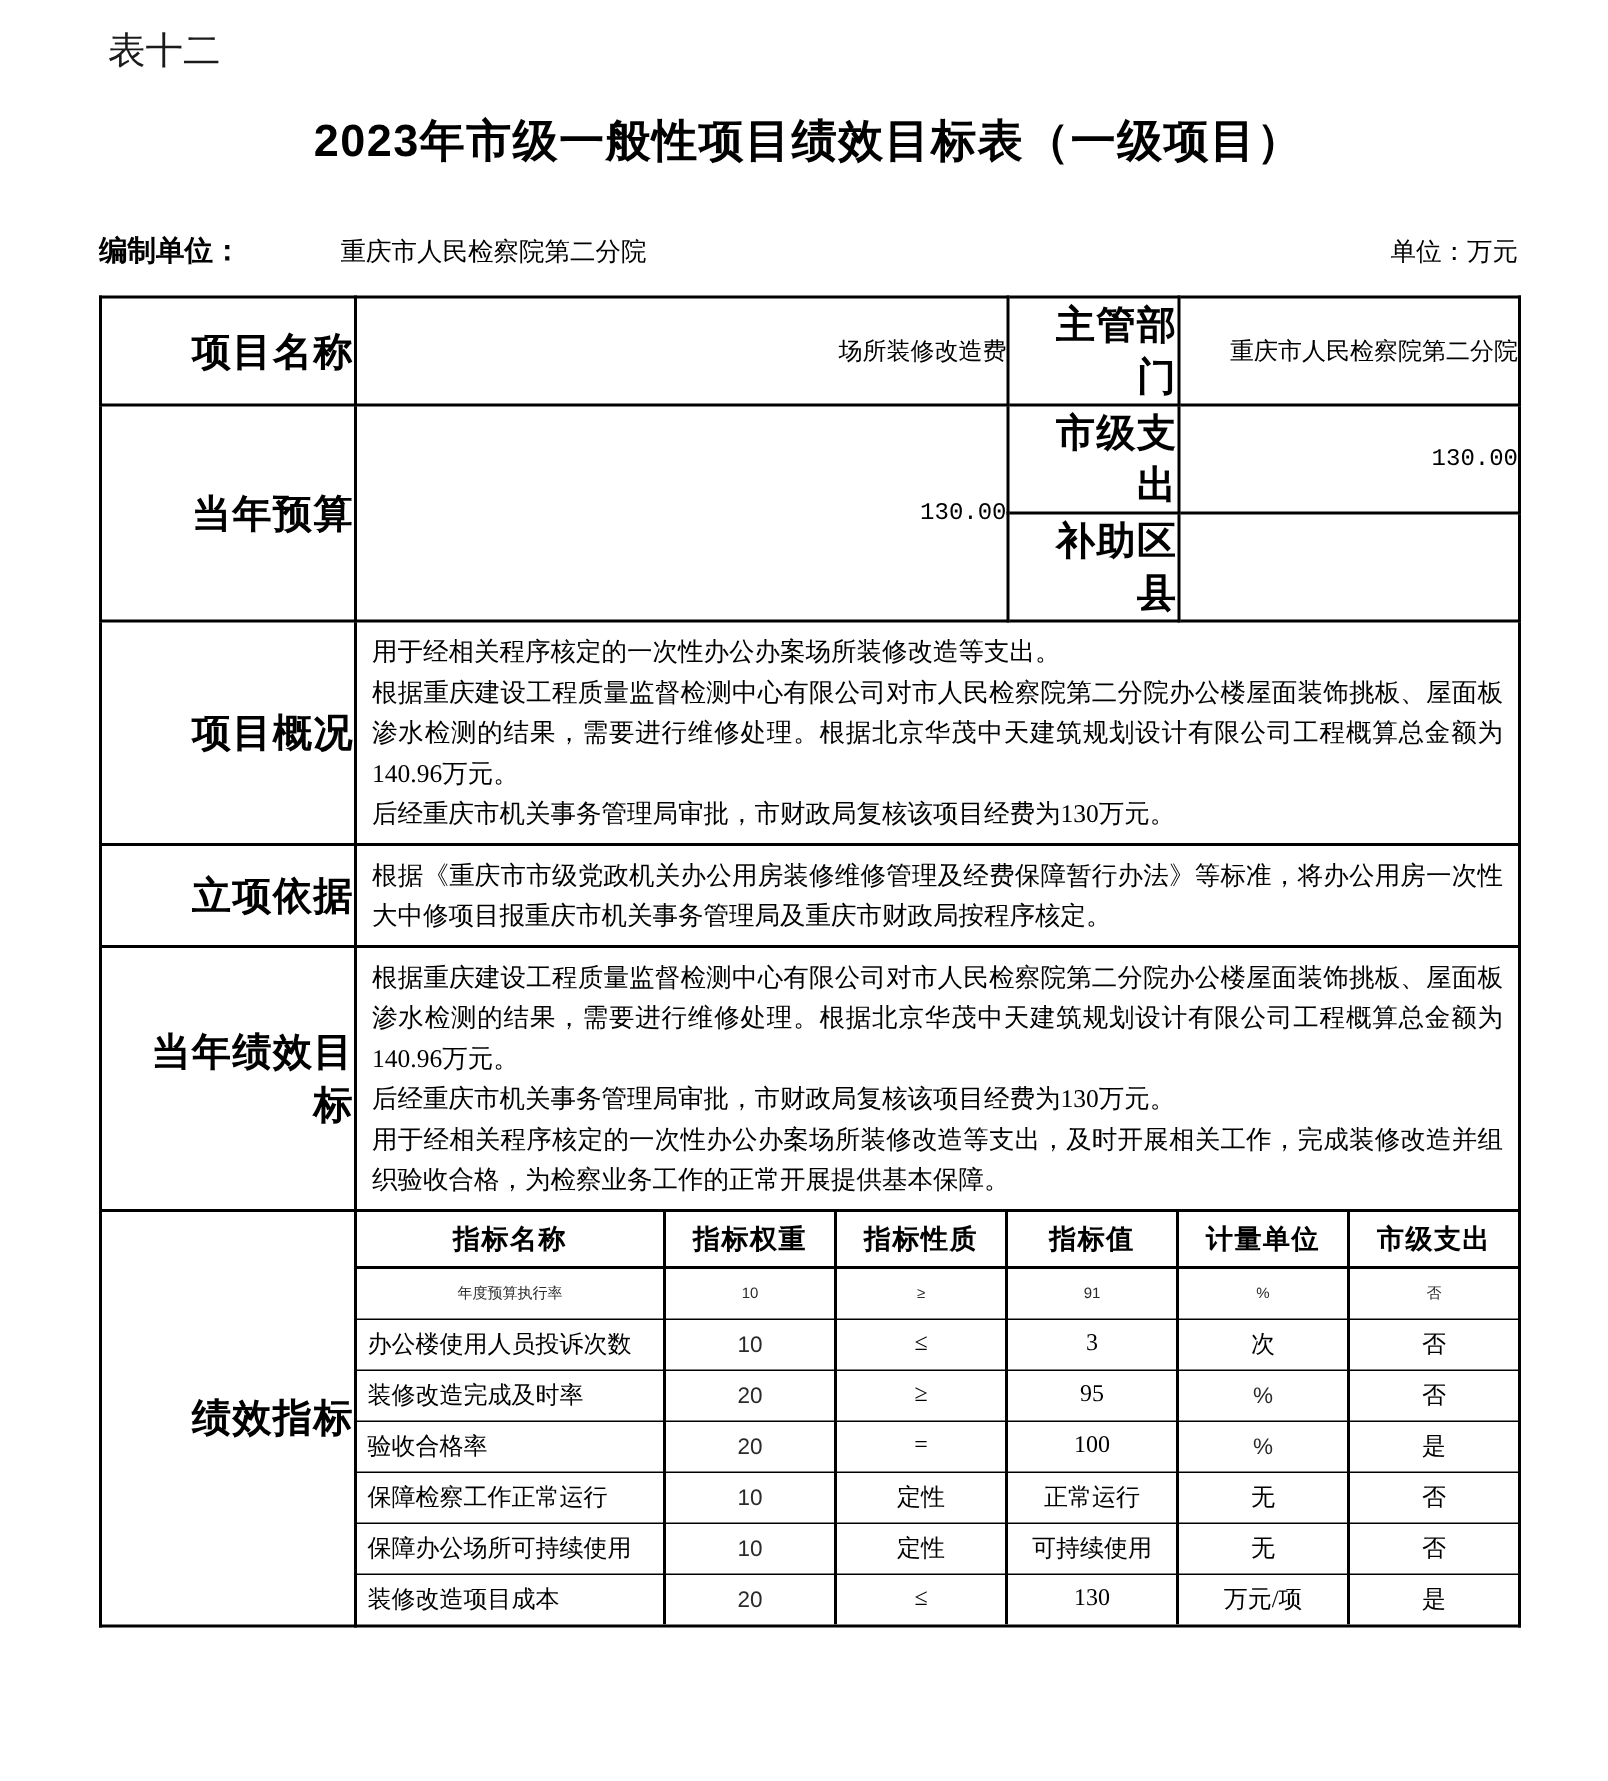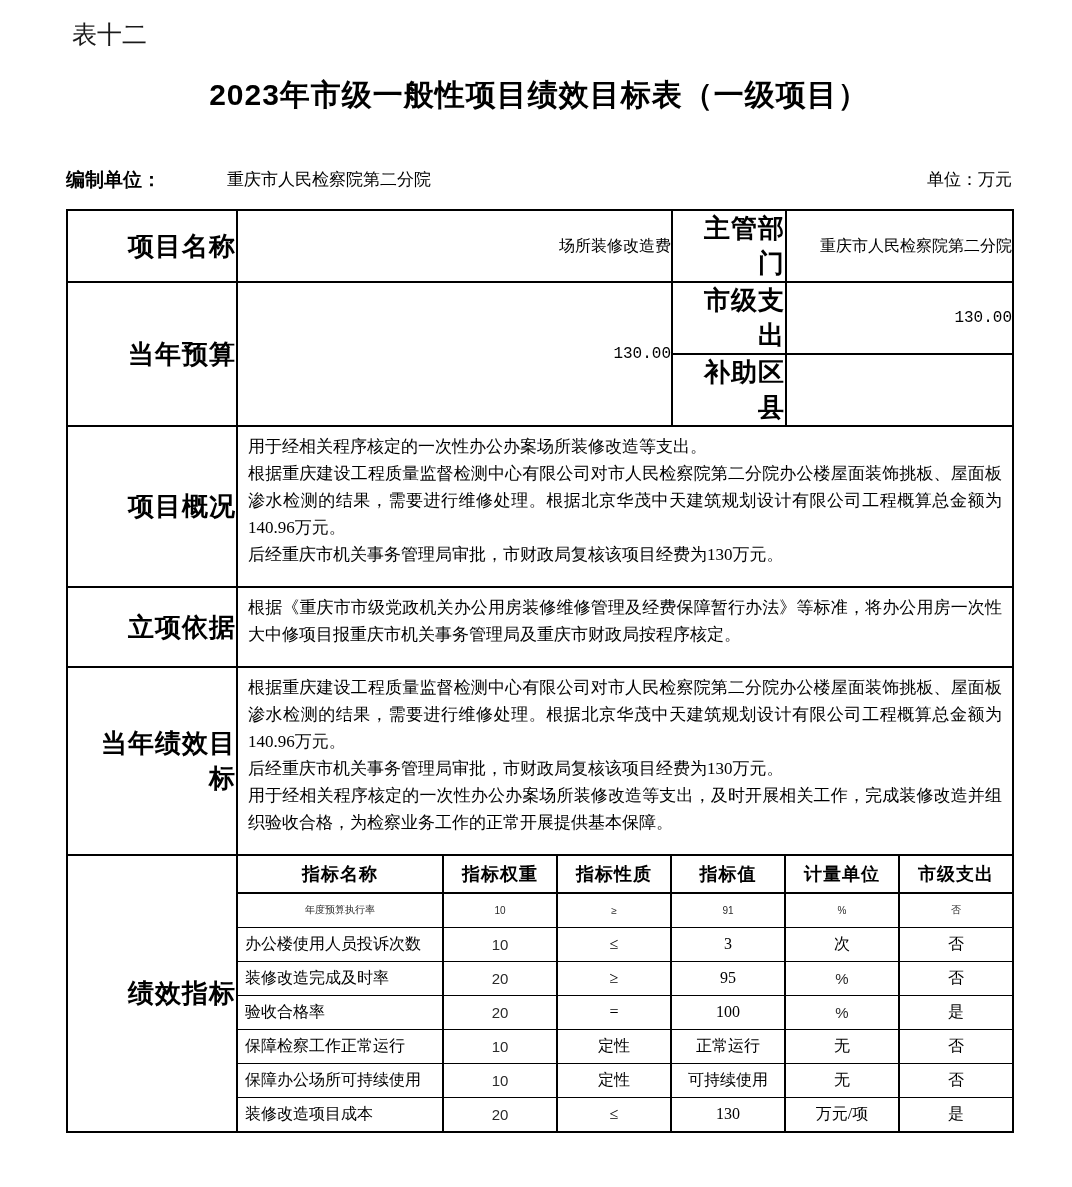--- a/index.html
+++ b/index.html
@@ -15,21 +15,21 @@
   .table-tag {
     font-family:"Liberation Serif","DejaVu Serif",serif;
     font-size:25px; line-height:22px; margin-left:6px; color:#1a1a1a;
   }
   .doc-title {
     margin-top:32px; width:946px; text-align:center;
     font-family:"Liberation Sans","DejaVu Sans",sans-serif;
     font-weight:bold; font-size:30px; line-height:34px; letter-spacing:1px; color:#000;
   }
   .meta-row {
-    margin-top:56px; width:946px; display:flex; align-items:flex-end;
+    margin-top:44px; width:946px; display:flex; align-items:flex-end;
     font-size:17px; line-height:24px;
   }
   .meta-label {
     font-family:"Liberation Sans","DejaVu Sans",sans-serif;
     font-weight:bold; font-size:19px;
   }
   .meta-value { margin-left:66px; font-size:17px; }
   .meta-unit { margin-left:auto; font-size:17px; }
 
   table.main {
@@ -37,21 +37,21 @@
     width:946px; background:#fff;
   }
   table.main > tbody > tr > td { border:2px solid #000; vertical-align:middle; overflow:hidden; }
 
   td.lbl {
     font-family:"Liberation Sans","DejaVu Sans",sans-serif;
     font-weight:bold; font-size:26px; letter-spacing:1px;
     padding-left:8px; text-align:right;
   }
   td.center-val { text-align:right; font-size:16px;font-family:Liberation Mono, monospace; }
-  td.para-cell { padding:6px 10px 18px 10px; vertical-align:middle; }
+  td.para-cell { padding:6px 10px 6px 10px; vertical-align:middle; }
   .para { font-size:17px; line-height:27px; text-align:justify; }
 
   td.inner-holder { padding:0; vertical-align:top; }
   table.inner { border-collapse:collapse; table-layout:fixed; width:100%; }
   table.inner th, table.inner td {
     border:1px solid #000; border-left-width:2px; text-align:center;
     overflow:hidden;
   }
   table.inner tr > *:first-child { border-left:none; }
   table.inner tr > *:last-child { border-right:none; }

